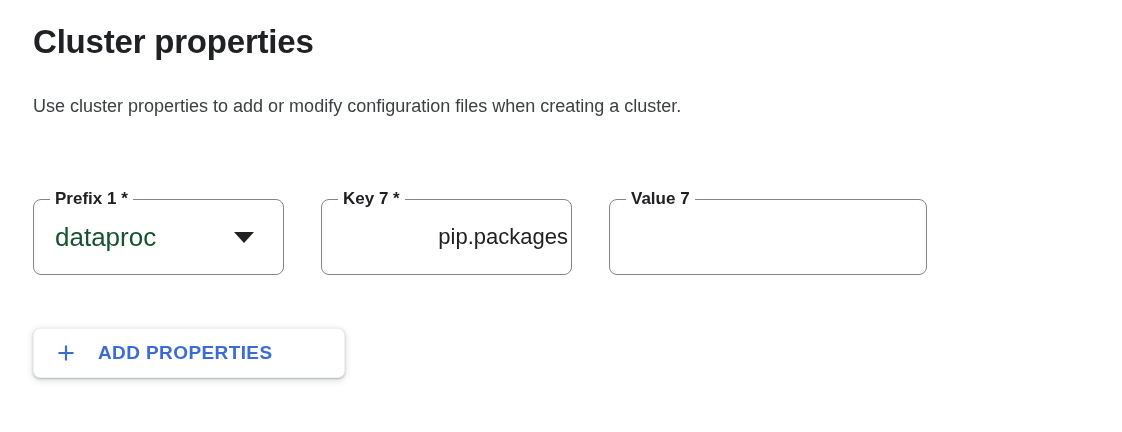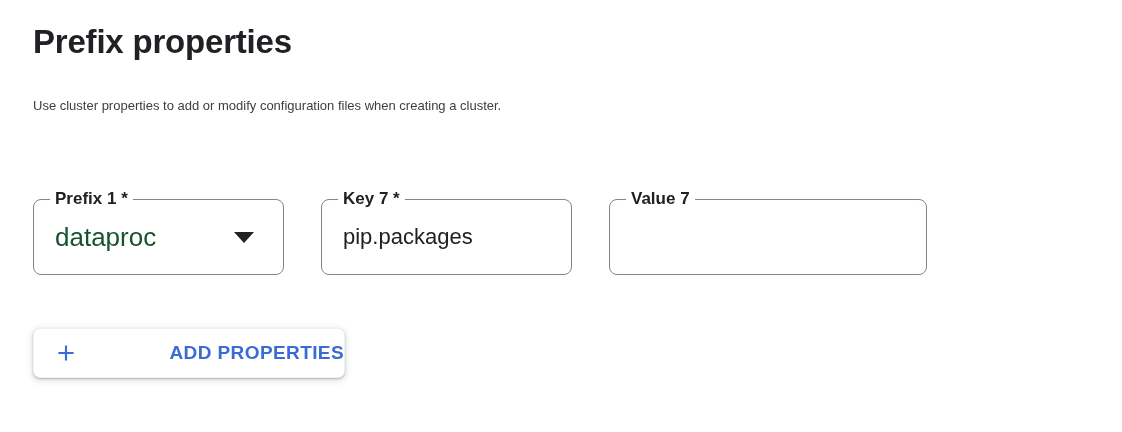--- a/index.html
+++ b/index.html
@@ -19,21 +19,21 @@
   .page-title {
     margin: 0;
     font-size: 33px;
     line-height: 40px;
     font-weight: 700;
     letter-spacing: -0.2px;
     color: #202124;
   }
   .page-desc {
     margin: 31px 0 0 0;
-    font-size: 13px;
+    font-size: 18px;
     line-height: 26px;
     font-weight: 400;
     color: #3c4043;
   }
   .fields-row {
     margin-top: 80px;
     display: flex;
     gap: 37px;
   }
   .field {
@@ -74,20 +74,21 @@
     height: 100%;
     width: calc(100% - 24px);
     border: none;
     outline: none;
     padding: 0;
     margin: 0;
     background: transparent;
     font-family: inherit;
     font-size: 22px;
     color: #202124;
+    text-align: right;
   }
   .select-field { cursor: pointer; }
   .dropdown-arrow {
     position: absolute;
     right: 29px;
     top: 50%;
     margin-top: -5px;
     width: 0;
     height: 0;
     border-left: 10px solid transparent;
@@ -102,37 +103,36 @@
     display: flex;
     align-items: center;
     gap: 19px;
     padding: 0 0 0 19px;
     background: #ffffff;
     border: 1px solid rgba(0,0,0,0.06);
     border-radius: 7px;
     box-shadow: 0 1px 2px rgba(60,64,67,0.30), 0 2px 6px 1px rgba(60,64,67,0.15);
     cursor: pointer;
     font-family: inherit;
-    justify-content: space-between;
   }
   .add-btn-label {
     font-size: 19px;
     font-weight: 700;
     letter-spacing: 0.4px;
     color: #3b6cd6;
     white-space: nowrap;
   }
   .plus-icon { width: 26px; height: 26px; display: block; }
 </style>
 </head>
 <body>
 
 <div class="content">
 
-  <h1 class="page-title">Prefix properties</h1>
+  <h1 class="page-title">Cluster properties</h1>
 
   <p class="page-desc">Use cluster properties to add or modify configuration files when creating a cluster.</p>
 
   <div class="fields-row">
 
     <div class="field select-field">
       <span class="field-label">Prefix 1 *</span>
       <span class="field-value">dataproc</span>
       <span class="dropdown-arrow"></span>
     </div>

